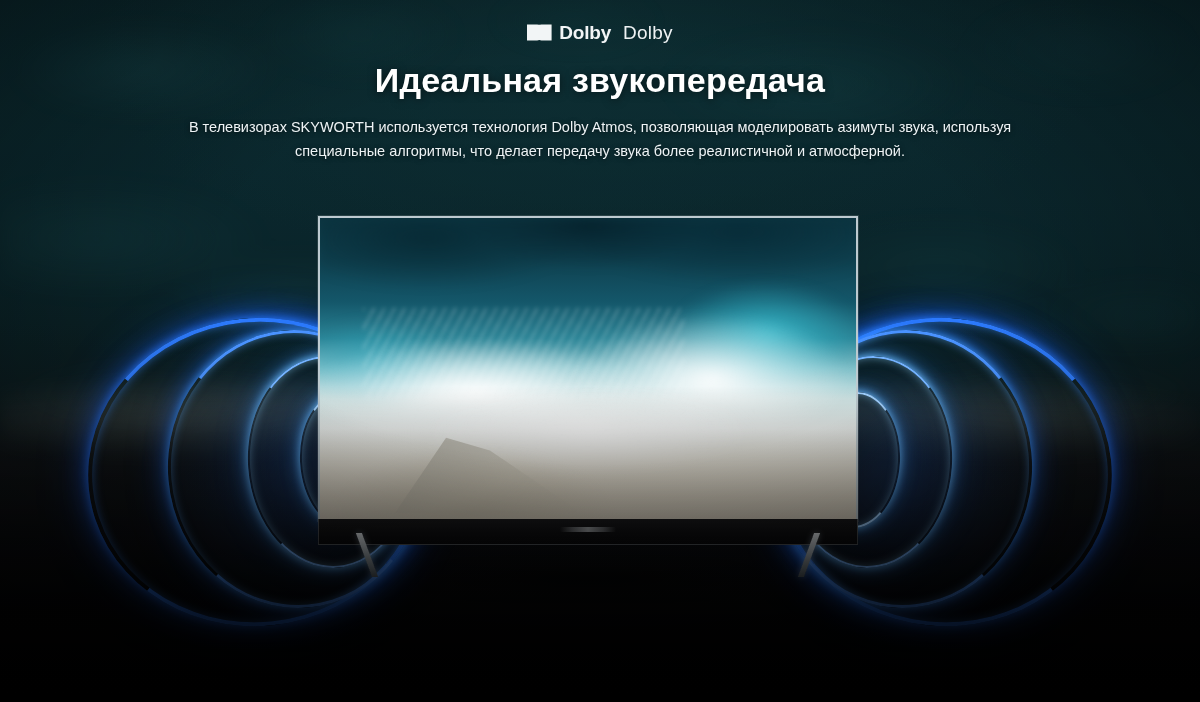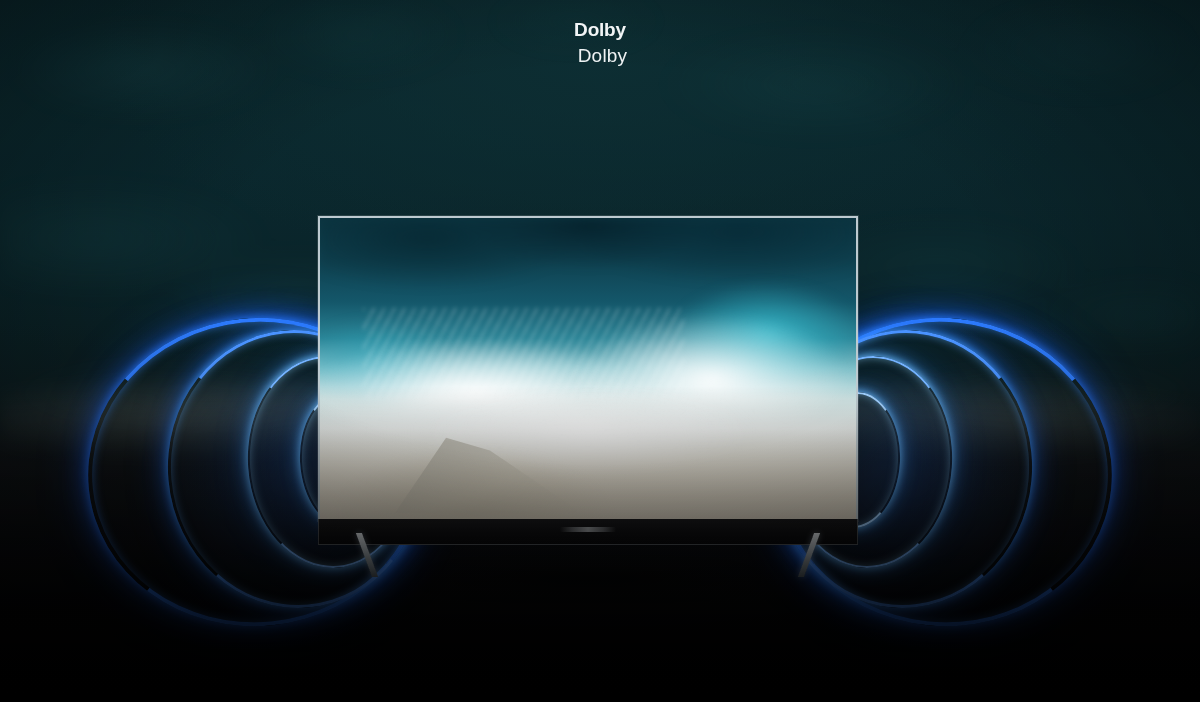--- a/index.html
+++ b/index.html
@@ -313,23 +313,22 @@
     left: 0; right: 0;
     top: 0;
     text-align: center;
     z-index: 5;
   }
   .dolby-row {
     display: flex;
     align-items: center;
     justify-content: center;
     gap: 7px;
-    margin-top: 27px;
+    margin-top: 20px;
     height: 24px;
-    flex-direction: column;
   }
   .dolby-mark {
     display: block;
   }
   .dolby-word {
     color: #f2f5f6;
     font-size: 19px;
     font-weight: 700;
     letter-spacing: -.2px;
     line-height: 1;
@@ -412,16 +411,18 @@
 
     <div class="dolby-row">
       <svg class="dolby-mark" width="25" height="17" viewBox="0 0 25 17">
         <path d="M0 0.6 H10.2 A7.9 7.9 0 0 1 10.2 16.4 H0 Z" fill="#f2f5f6"></path>
         <path d="M24.6 0.6 H14.4 A7.9 7.9 0 0 0 14.4 16.4 H24.6 Z" fill="#f2f5f6"></path>
       </svg>
       <span class="dolby-word">Dolby</span>
       <span class="dolby-atmos">Dolby</span>
     </div>
 
-
+    <h1 class="headline">Идеальная звукопередача</h1>
+
+    <p class="subcopy">В телевизорах SKYWORTH используется технология Dolby Atmos, позволяющая моделировать азимуты звука, используя специальные алгоритмы, что делает передачу звука более реалистичной и атмосферной.</p>
   </div>
 
 </div>
 
 </body></html>

